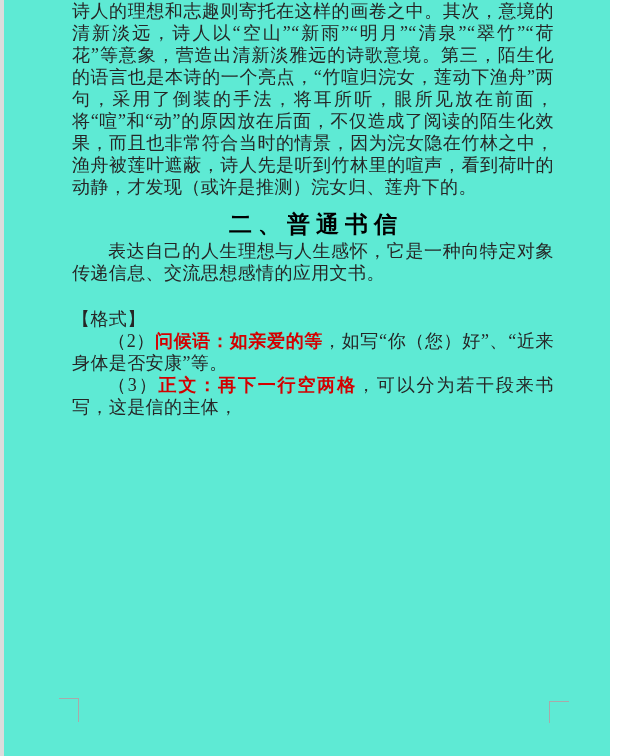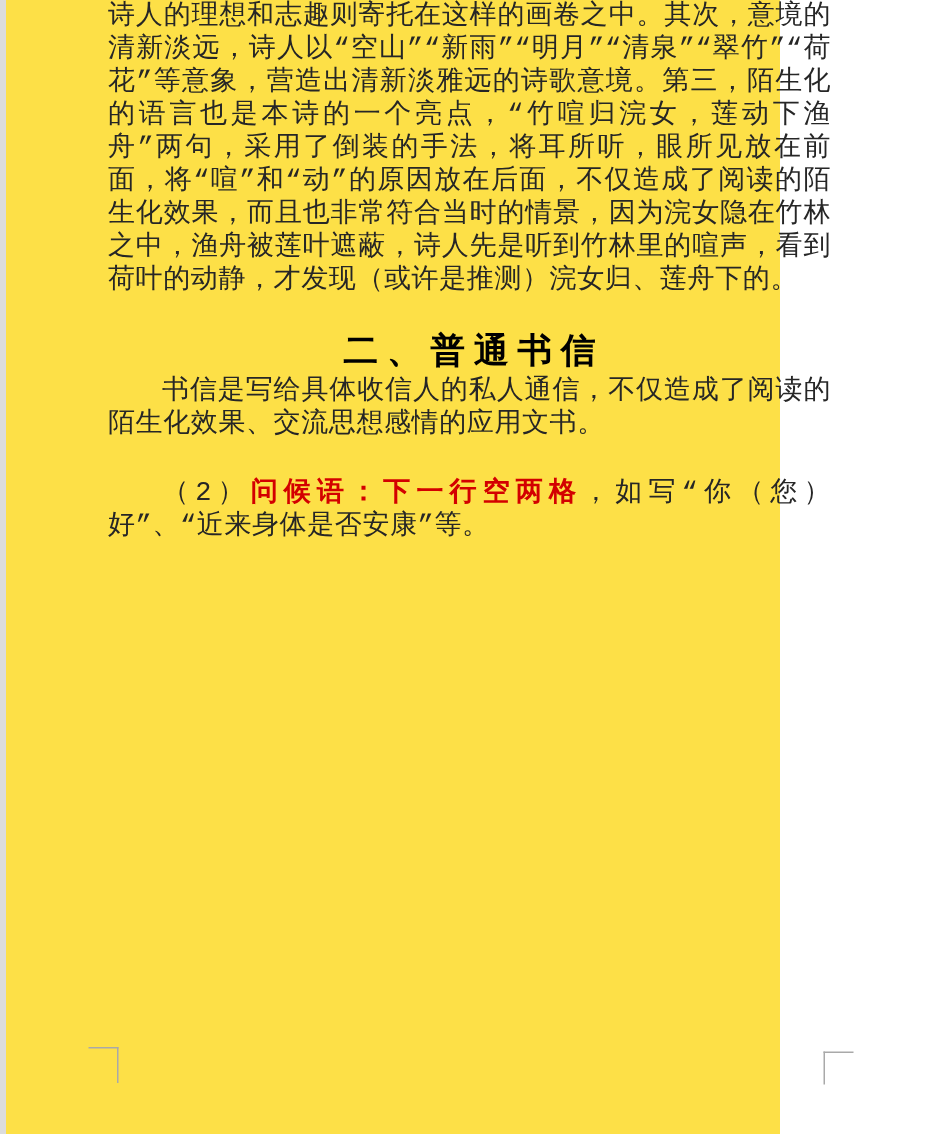--- a/index.html
+++ b/index.html
@@ -19,24 +19,23 @@
     left: 0;
     top: 0;
     width: 4px;
     height: 756px;
     background: #dcdcdc;
   }
   .page {
     position: absolute;
     left: 4px;
     top: 0;
-    width: 516px;
+    width: 606px;
     height: 756px;
-    background: #fde047;
-    font-family: Liberation Mono, monospace;
+    background: #5eead4;
   }
   .text-area {
     position: absolute;
     left: 68px; 
     top: 0;
     width: 482px;
     color: #262626;
     font-size: 18px;
     line-height: 22px;
     letter-spacing: 0.4px;
@@ -44,21 +43,21 @@
     text-justify: inter-character;
   }
   .text-area p {
     margin: 0;
     padding: 0;
   }
   .indent {
     text-indent: 2em;
   }
   .heading {
-    margin: 22px 0 0 0;
+    margin: 12px 0 0 0;
     padding: 0;
     font-size: 23px;
     font-weight: bold;
     color: #000000;
     line-height: 30px;
     text-align: center;
     letter-spacing: 6px;
     text-indent: 6px;
   }
   .spacer {
@@ -90,28 +89,30 @@
 <div class="edge-strip"></div>
 
 <div class="page">
   <div class="text-area">
 
     <p class="para">诗人的理想和志趣则寄托在这样的画卷之中。其次，意境的清新淡远，诗人以“空山”“新雨”“明月”“清泉”“翠竹”“荷花”等意象，营造出清新淡雅远的诗歌意境。第三，陌生化的语言也是本诗的一个亮点，“竹喧归浣女，莲动下渔舟”两句，采用了倒装的手法，将耳所听，眼所见放在前面，将“喧”和“动”的原因放在后面，不仅造成了阅读的陌生化效果，而且也非常符合当时的情景，因为浣女隐在竹林之中，渔舟被莲叶遮蔽，诗人先是听到竹林里的喧声，看到荷叶的动静，才发现（或许是推测）浣女归、莲舟下的。</p>
 
 
     <h2 class="heading">二、普通书信</h2>
 
-    <p class="para indent">书信是写给具体收信人的私人通信，不仅造成了阅读的陌生化效果、交流思想感情的应用文书。</p>
+    <p class="para indent">表达自己的人生理想与人生感怀，它是一种向特定对象传递信息、交流思想感情的应用文书。</p>
 
     <div class="spacer"></div>
 
+    <p class="para">【格式】</p>
 
 
-    <p class="para indent"><span>（2）</span><span class="red">问候语：下一行空两格</span><span>，如写“你（您）好”、“近来身体是否安康”等。</span></p>
+    <p class="para indent"><span>（2）</span><span class="red">问候语：如亲爱的等</span><span>，如写“你（您）好”、“近来身体是否安康”等。</span></p>
 
+    <p class="para indent"><span>（3）</span><span class="red">正文：再下一行空两格</span><span>，可以分为若干段来书写，这是信的主体，</span></p>
 
   </div>
 </div>
 
 <div class="mark mark-bl">
   <div class="h"></div>
   <div class="v"></div>
 </div>
 
 <div class="mark mark-br">

